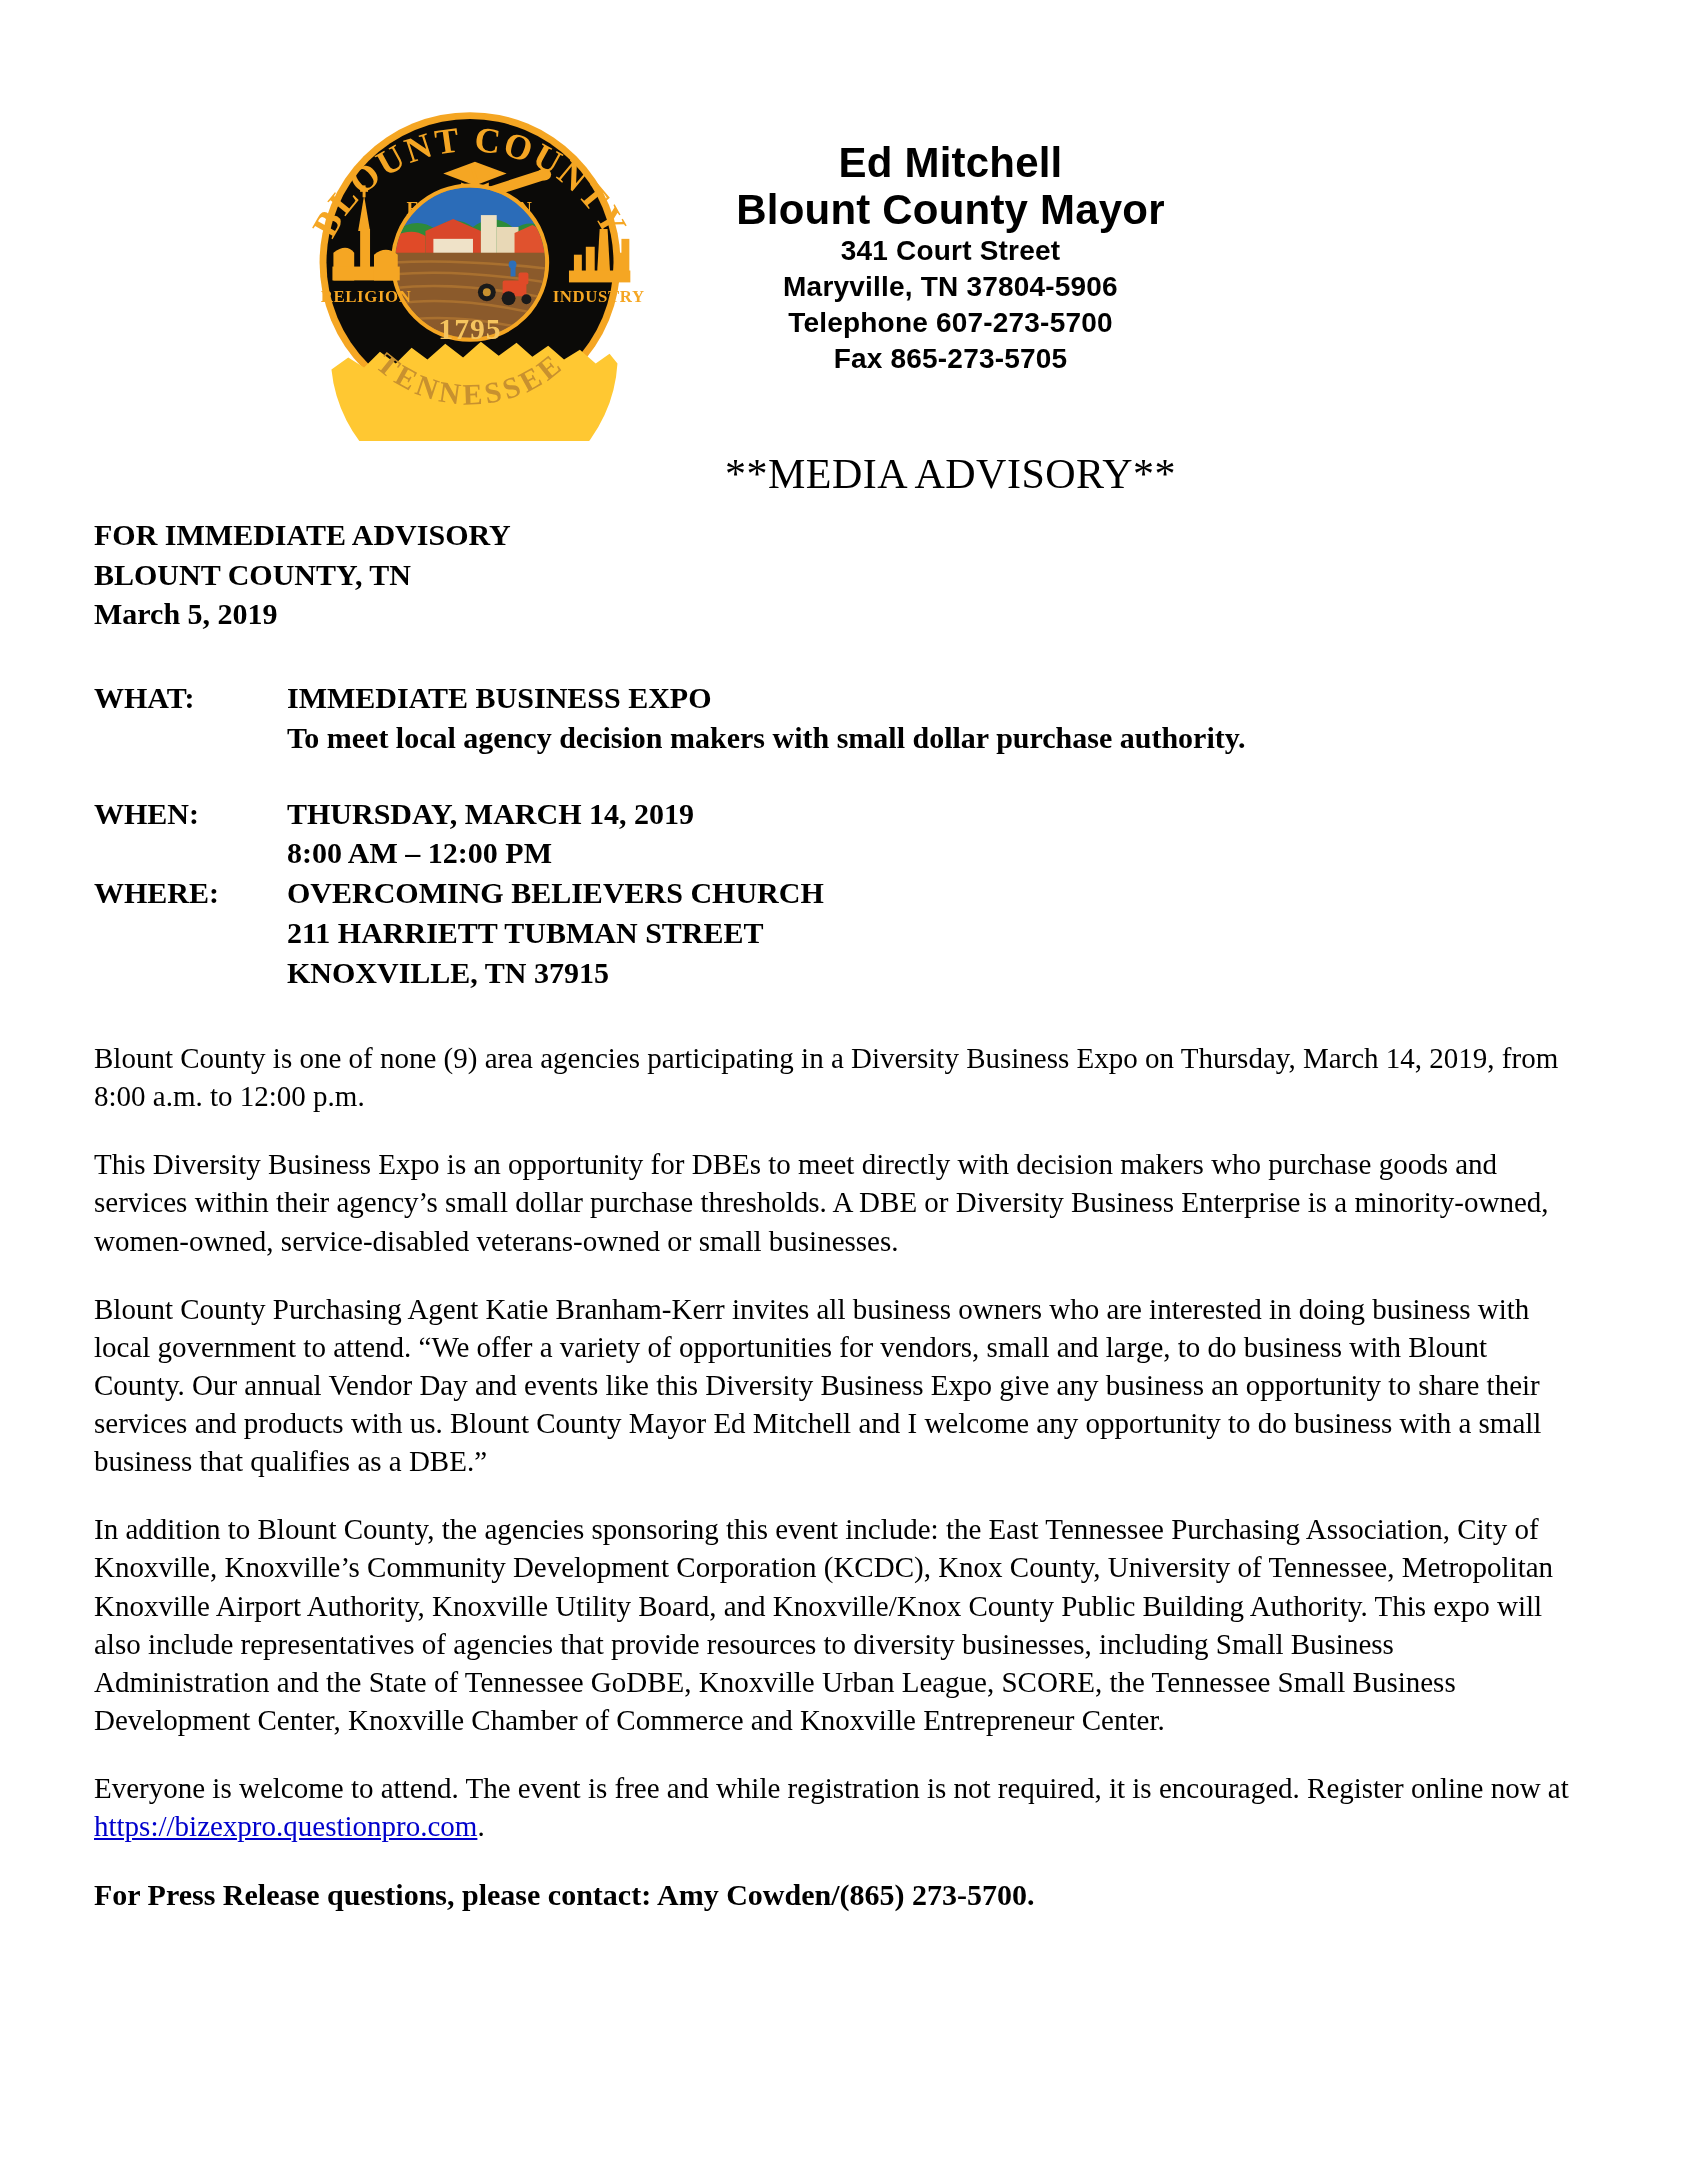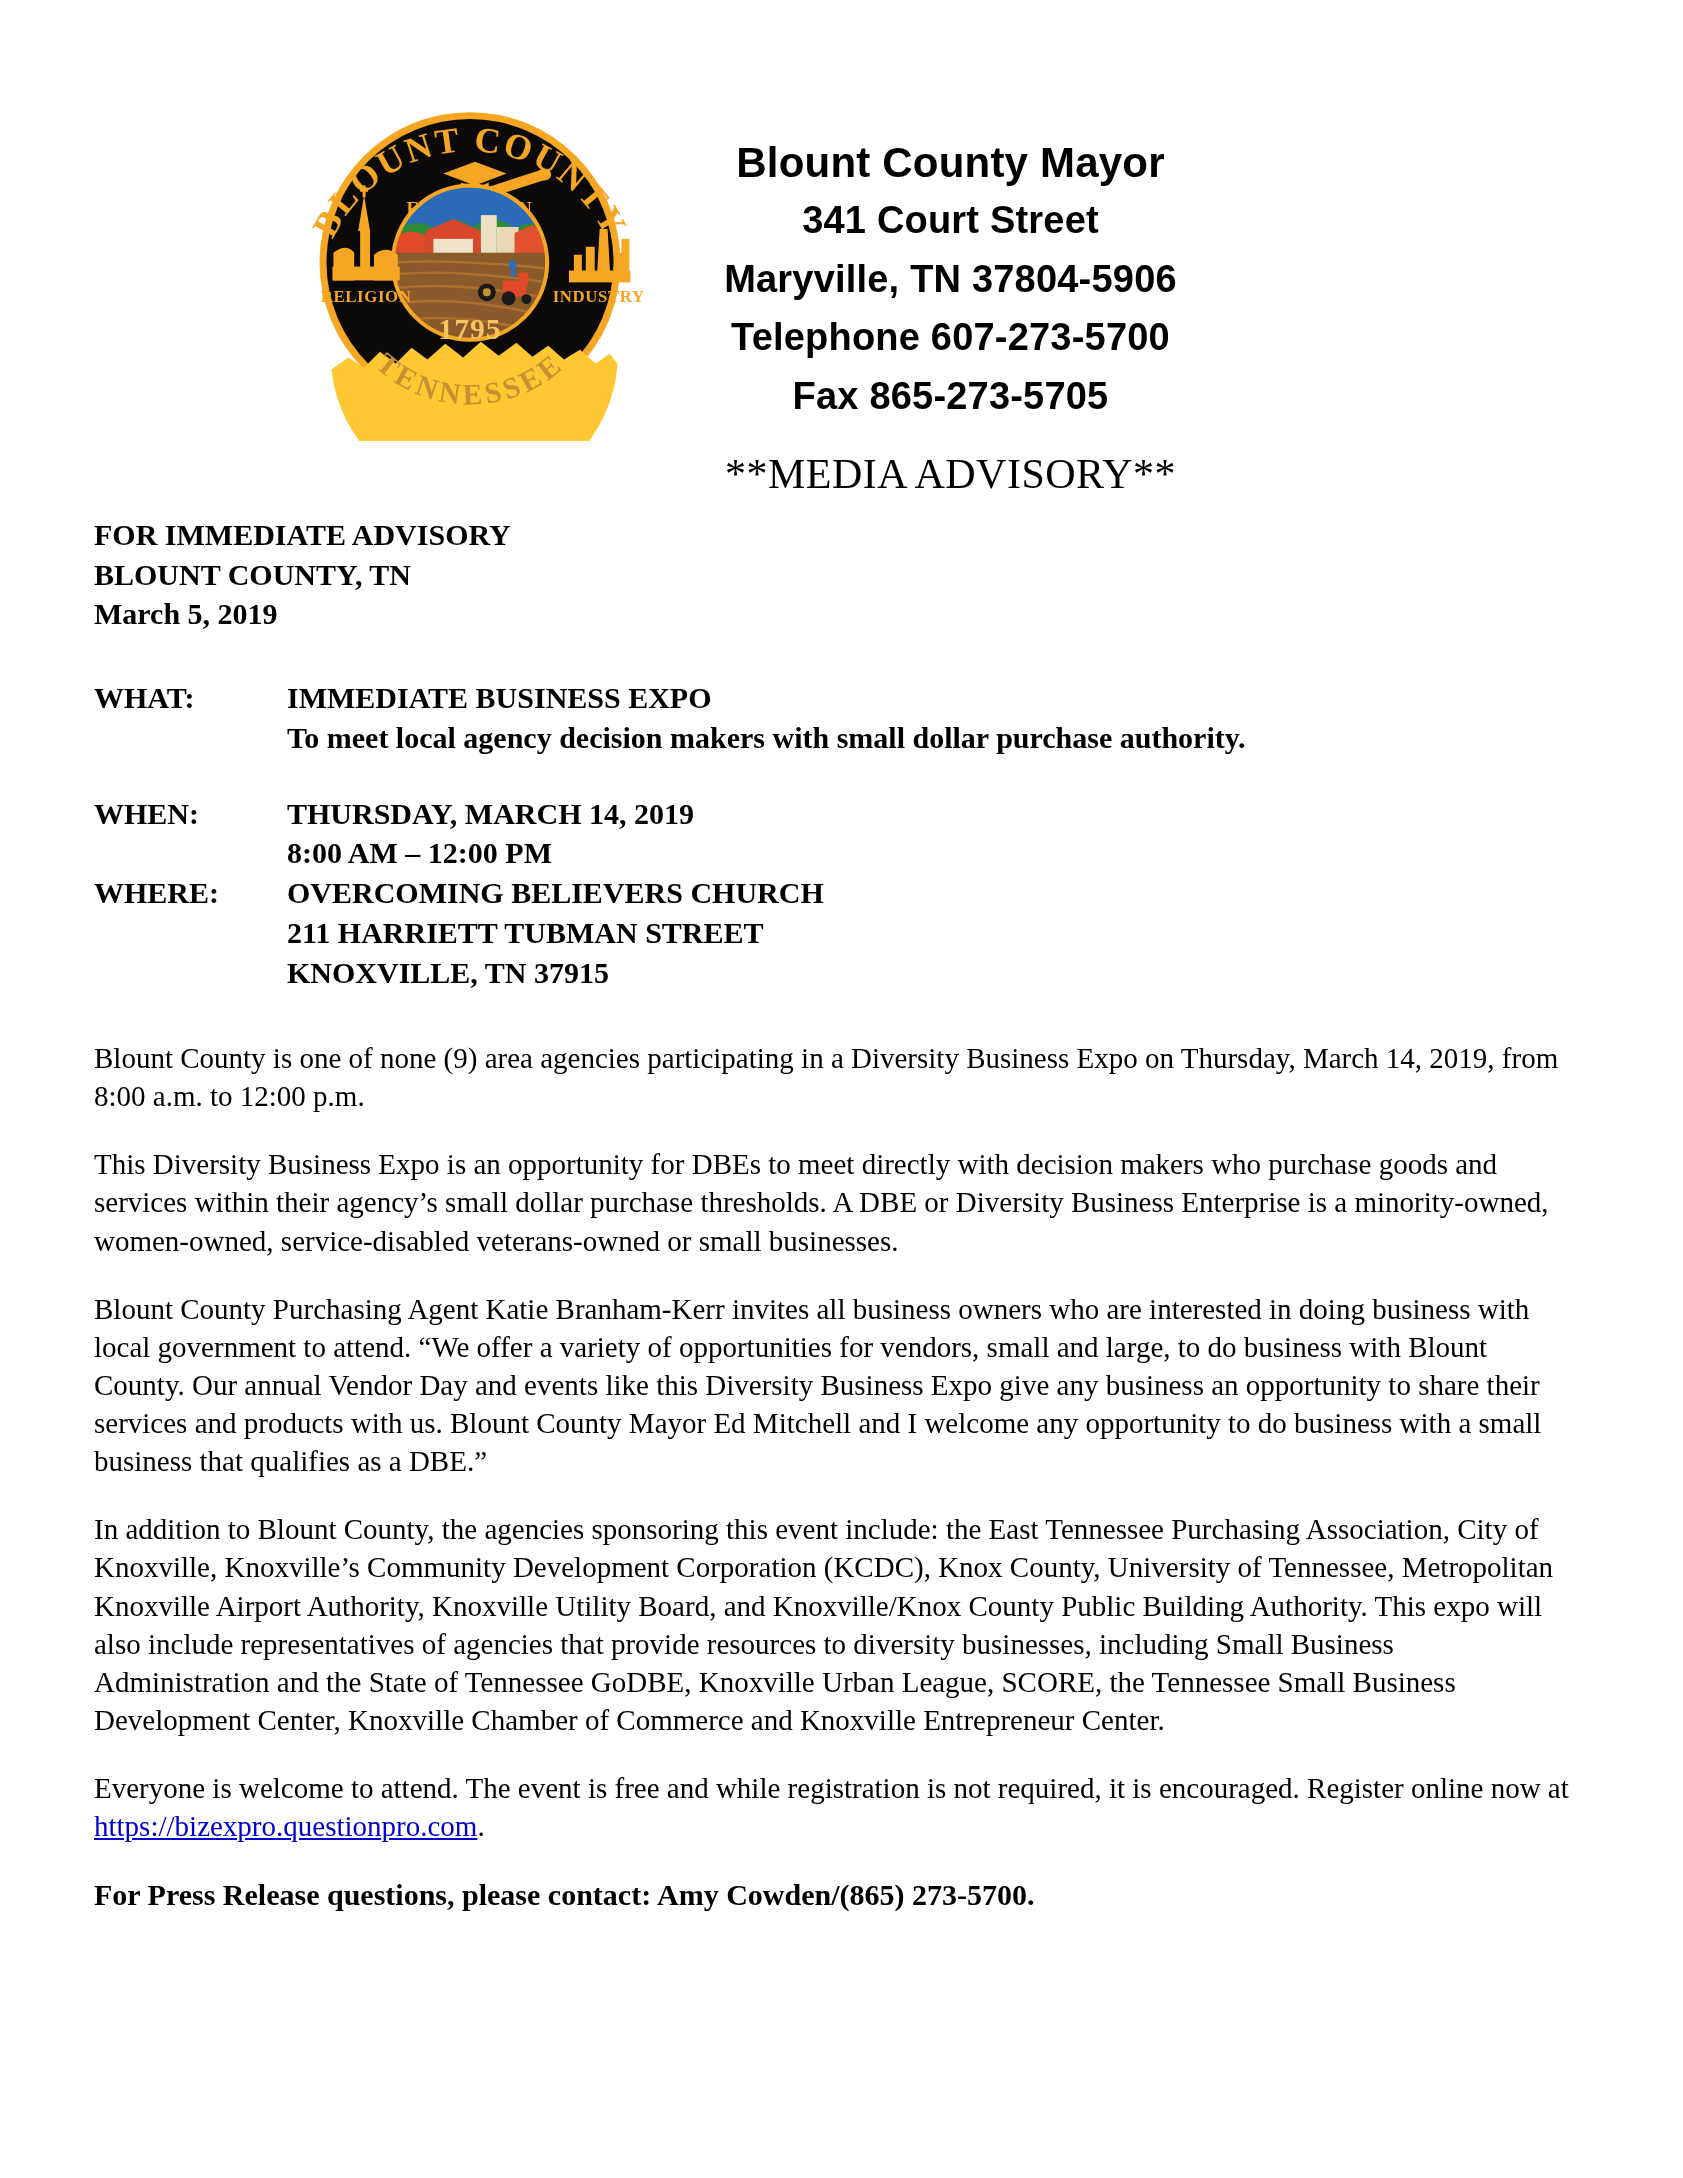--- a/index.html
+++ b/index.html
@@ -51,24 +51,23 @@
     font-size: 42px;
     line-height: 1.12;
     letter-spacing: 0.2px;
   }
   .lh-title {
     font-size: 42px;
     line-height: 1.12;
     letter-spacing: 0.2px;
   }
   .lh-line {
-    font-size: 38px;
+    font-size: 28px;
     line-height: 1.28;
     letter-spacing: 0.2px;
-    margin-top: 10px;
   }
 
   .media-advisory {
     position: absolute;
     left: 693px;
     top: 450px;
     width: 515px;
     text-align: center;
     font-family: "Liberation Serif", "DejaVu Serif", serif;
     font-size: 42px;
@@ -244,20 +243,21 @@
           <textPath href="#arcTop" startOffset="50%" text-anchor="middle">BLOUNT COUNTY</textPath>
         </text>
 
         <text fill="#C8912F" font-family="Liberation Serif, serif" font-size="30" font-weight="bold" letter-spacing="4">
           <textPath href="#arcBottom" startOffset="50%" text-anchor="middle">TENNESSEE</textPath>
         </text>
       </svg>
     </div>
 
     <div class="letterhead">
+      <div class="lh-name">Ed Mitchell</div>
       <div class="lh-title">Blount County Mayor</div>
       <div class="lh-line">341 Court Street</div>
       <div class="lh-line">Maryville, TN  37804-5906</div>
       <div class="lh-line">Telephone 607-273-5700</div>
       <div class="lh-line">Fax 865-273-5705</div>
     </div>
 
     <div class="media-advisory">**MEDIA ADVISORY**</div>
   </div>
 

